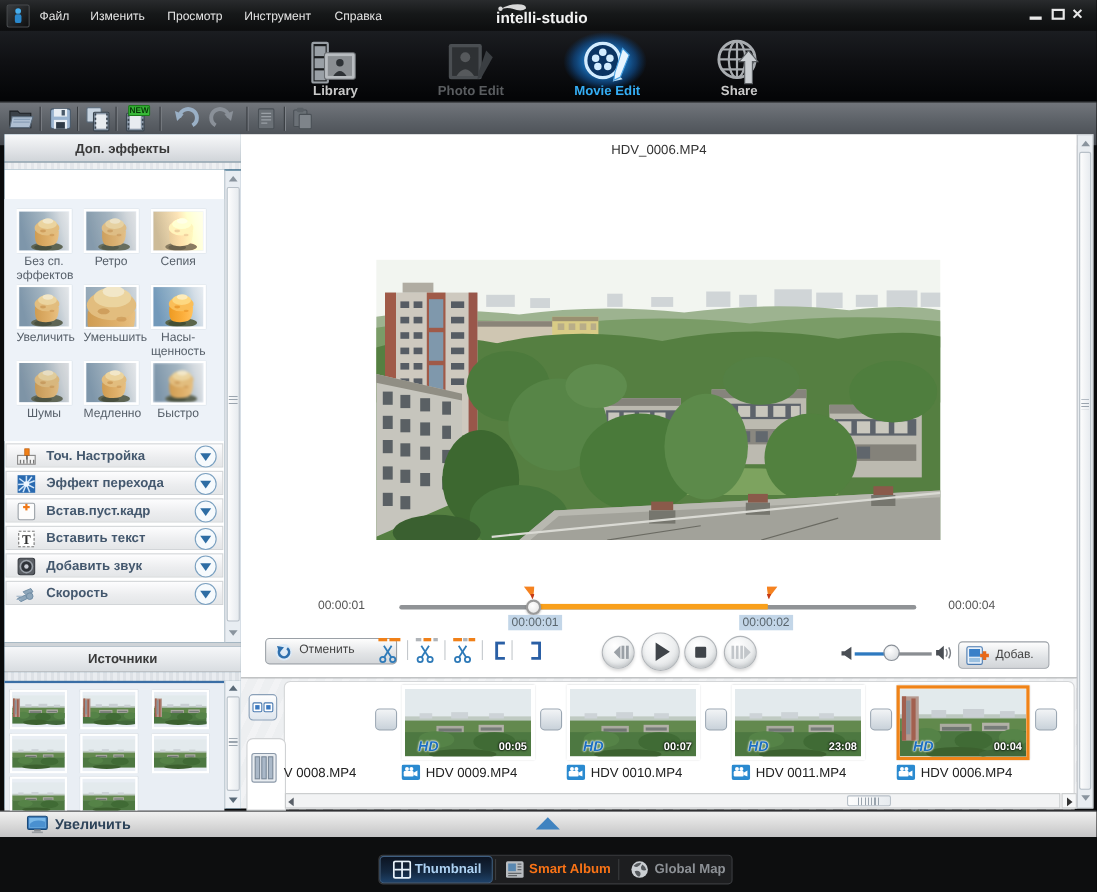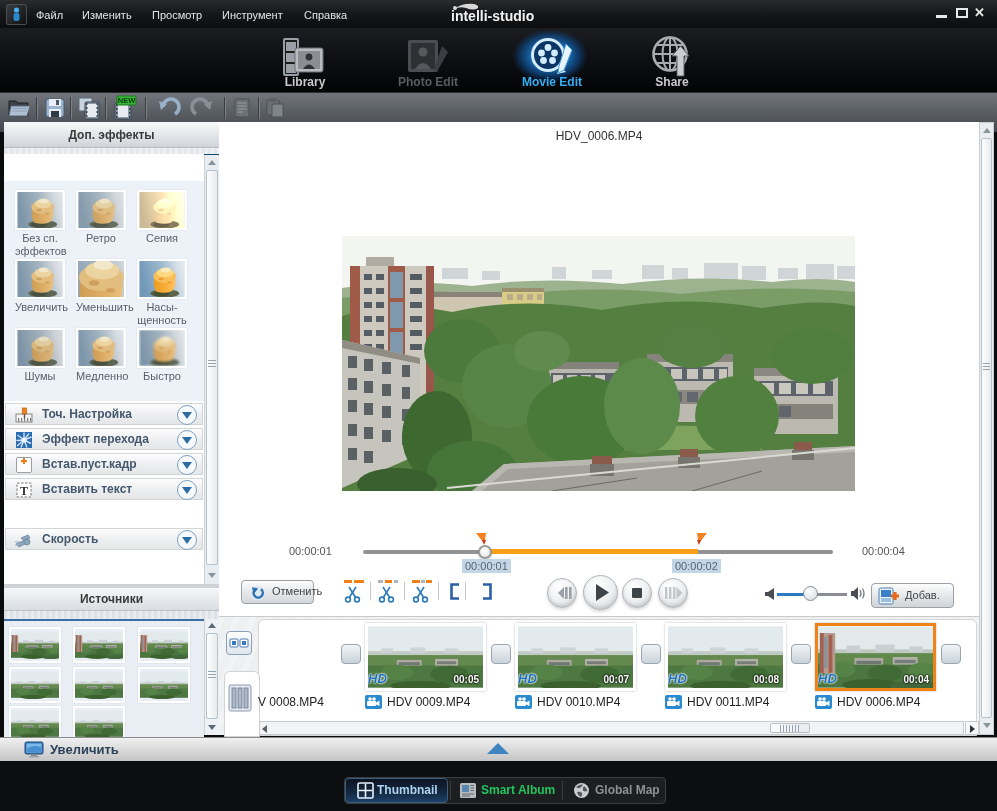--- a/index.html
+++ b/index.html
@@ -45,31 +45,31 @@
 
 #main{left:219px;top:122px;width:760px;height:494px;background:#fff}
 #vtitle{top:7px;left:0;width:760px;text-align:center;font-size:12px;color:#333}
 
 .tl-label{top:423px;font-size:11px;color:#555}
 #tl-track{left:144px;top:428px;width:470px;height:4px;background:#909396;border-radius:2px}
 #tl-orange{left:267px;top:427px;width:212px;height:5px;background:#f9a01b}
 #tl-handle{left:259px;top:423px;width:14px;height:14px;border-radius:50%;background:radial-gradient(circle at 40% 35%,#fff,#e2e2e2);border:2px solid #9a9a9a;box-sizing:border-box;box-shadow:0 1px 2px rgba(0,0,0,.25)}
 .tl-time{top:437px;height:14px;background:#c3d6e8;color:#5a666e;font-size:11px;line-height:14px;padding:0 3px}
 
-#btn-cancel{left:22px;top:458px;width:73px;height:24px;background:linear-gradient(#fdfdfd,#e2e4e6 60%,#d4d7da);border:1px solid #9aa0a6;border-radius:4px;box-sizing:border-box}
+#btn-cancel{left:22px;top:458px;width:120px;height:24px;background:linear-gradient(#fdfdfd,#e2e4e6 60%,#d4d7da);border:1px solid #9aa0a6;border-radius:4px;box-sizing:border-box}
 #btn-cancel span{position:absolute;left:30px;top:4px;font-size:11px;color:#444}
 .playbtn{border-radius:50%;background:radial-gradient(circle at 38% 28%,#ffffff,#eceeef 55%,#c6c9cc);border:1px solid #b0b4b8;box-sizing:border-box;box-shadow:0 2px 3px rgba(0,0,0,.15),inset 0 -2px 3px rgba(150,155,160,.3)}
 
 #strip{left:219px;top:616px;width:760px;height:119px;background:#edeff1;border-top:1px solid #c8cacc;box-sizing:border-box}
 #strip-stripes{left:0;top:0;width:760px;height:119px;background:repeating-linear-gradient(115deg,rgba(255,255,255,.28) 0 6px,rgba(255,255,255,0) 6px 14px)}
 #strip-panel{left:39px;top:2px;width:719px;height:117px;background:#fff;border:1px solid #d4d6d8;border-radius:6px 6px 0 0;box-sizing:border-box}
 .fsthumb{top:6px;width:121px;height:68px;border:3px solid #fff;box-sizing:border-box;box-shadow:0 0 2px #b0b4b8;overflow:hidden}
 .transq{top:27px;width:20px;height:20px;border-radius:4px;background:linear-gradient(#f2f4f6,#c9d2da);border:1px solid #9aa6b2;box-sizing:border-box}
 .fsname{top:78px;font-size:12px;color:#222}
-.hdbadge{position:absolute;left:0;bottom:2px;font-size:13px;font-weight:bold;font-style:italic;color:#1d6fc0;text-shadow:0 0 2px #fff,0 0 2px #fff,0 0 1px #fff;}
+.hdbadge{position:absolute;left:12px;bottom:2px;font-size:13px;font-weight:bold;font-style:italic;color:#1d6fc0;text-shadow:0 0 2px #fff,0 0 2px #fff,0 0 1px #fff;}
 .durbadge{position:absolute;right:4px;bottom:3px;font-size:10px;font-weight:bold;color:#fff;text-shadow:0 0 2px #000,0 0 2px #000}
 #hscroll{left:40px;top:104px;width:705px;height:14px;background:#f2f3f4;border:1px solid #c8cacc;box-sizing:border-box}
 
 #combar{left:0;top:737px;width:997px;height:24px;background:linear-gradient(#f0f0f0,#d8d8d8 55%,#c4c4c6);border-top:1px solid #8a8c8e;box-sizing:border-box}
 #combar span{position:absolute;left:50px;top:4px;font-size:13px;font-weight:bold;color:#2c4258}
 #uptri{left:487px;top:743px;width:0;height:0;border-left:11px solid transparent;border-right:11px solid transparent;border-bottom:11px solid #3f83c0}
 #blackbar{left:0;top:761px;width:997px;height:50px;background:#0d0e0f}
 #tabbar{left:344px;top:16px;width:322px;height:27px;background:#1d1e20;border:1px solid #3b3d40;border-radius:4px;box-sizing:border-box}
 #tab-thumb{position:absolute;left:0px;top:0px;width:103px;height:25px;background:linear-gradient(#0c1321,#142941 60%,#1e4168);border:1px solid #3e5e80;border-radius:4px;box-sizing:border-box}
 .tabtxt{position:absolute;top:5px;font-size:12px;font-weight:bold}
@@ -413,20 +413,29 @@
           <rect x="6" y="4" width="6" height="2" fill="#f07818"></rect>
           <rect x="8" y="2" width="2" height="6" fill="#f07818"></rect>
         </svg>
       </div>
     <div class="abs secrow" style="top:324px">
         <span class="t">Вставить текст</span>
         <div class="circbtn"></div>
       <svg style="position:absolute;left:9px;top:2px" width="18" height="18" viewBox="0 0 18 18">
           <rect x="2" y="2" width="14" height="14" fill="#fff" stroke="#777" stroke-dasharray="2.5 1.5"></rect>
           <text x="9" y="13.5" font-size="12" font-family="Liberation Serif" font-weight="bold" fill="#333" text-anchor="middle">T</text>
+        </svg>
+      </div>
+    <div class="abs secrow" style="top:349px">
+        <span class="t">Добавить звук</span>
+        <div class="circbtn"></div>
+      <svg style="position:absolute;left:9px;top:2px" width="18" height="18" viewBox="0 0 18 18">
+          <rect x="1.5" y="1.5" width="15" height="15" rx="2" fill="#5a5e64" stroke="#3a3e44"></rect>
+          <circle cx="9" cy="9" r="5.5" fill="#2e3238" stroke="#9aa0a8" stroke-width="1.5"></circle>
+          <circle cx="9" cy="9" r="2" fill="#c8ccd4"></circle>
         </svg>
       </div>
     <div class="abs secrow" style="top:374px">
         <span class="t">Скорость</span>
         <div class="circbtn"></div>
       <svg style="position:absolute;left:7px;top:1px" width="20" height="20" viewBox="0 0 20 20">
           <g fill="#8ea6ba" stroke="#6a87a0" stroke-width=".8">
             <path d="M3 14 L10 11 L12 14 L6 17 Z"></path>
             <path d="M8 8 L15 5 L17 8 L11 11 Z"></path>
             <circle cx="14" cy="12" r="3"></circle>
@@ -795,21 +804,21 @@
         <use href="#city2" width="115" height="62"></use>
       </svg>
       <div class="hdbadge">HD</div>
       <div class="durbadge">00:07</div>
     </div>
   <div class="abs fsthumb" style="left:446px">
       <svg width="115" height="62">
         <use href="#city2" width="115" height="62"></use>
       </svg>
       <div class="hdbadge">HD</div>
-      <div class="durbadge">00:08</div>
+      <div class="durbadge">23:08</div>
     </div>
   <div class="abs fsthumb" style="left:596px;border:3px solid #ef8318">
       <svg width="115" height="62">
         <use href="#city1" width="115" height="62"></use>
       </svg>
       <div class="hdbadge">HD</div>
       <div class="durbadge">00:04</div>
     </div>
   <div class="abs transq" style="left:122px"></div>
   <div class="abs transq" style="left:272px"></div>
@@ -885,18 +894,18 @@
     <svg style="position:absolute;left:114px;top:4px" width="18" height="17" viewBox="0 0 18 17">
         <rect x="1" y="1" width="16" height="15" rx="1.5" fill="#b8bcc0"></rect>
         <rect x="3" y="3" width="7" height="7" fill="#5a88b0"></rect>
         <path d="M11.5 3.5 L15 3.5 M11.5 6 L15 6 M11.5 8.5 L15 8.5 M3 12 L15 12 M3 14 L11 14" stroke="#63676b" stroke-width="1.2"></path>
       </svg>
     <svg style="position:absolute;left:228px;top:4px" width="17" height="17" viewBox="0 0 17 17">
         <circle cx="8.5" cy="8.5" r="7.5" fill="#caced2"></circle>
         <path d="M3 5 Q6 2 10 2.5 Q9 5 6.5 6 Q4.5 6.5 3 5 Z M11 4 Q14 6 14.5 9 Q12 10 10 8.5 Q9 6 11 4 Z M4 10 Q7 9 9 11 Q10 13.5 8 15 Q5 14 4 10 Z" fill="#55595d"></path>
       </svg>
     <div class="tabtxt" style="left:32px;color:#aed2f2">Thumbnail</div>
-    <div class="tabtxt" style="left:136px;color:#22c55e">Smart Album</div>
+    <div class="tabtxt" style="left:136px;color:#f97316">Smart Album</div>
     <div class="tabtxt" style="left:250px;color:#8d9196">Global Map</div>
     <div class="tabsep" style="left:105px"></div>
     <div class="tabsep" style="left:217px"></div>
   </div>
 </div>
 
 </body></html>

